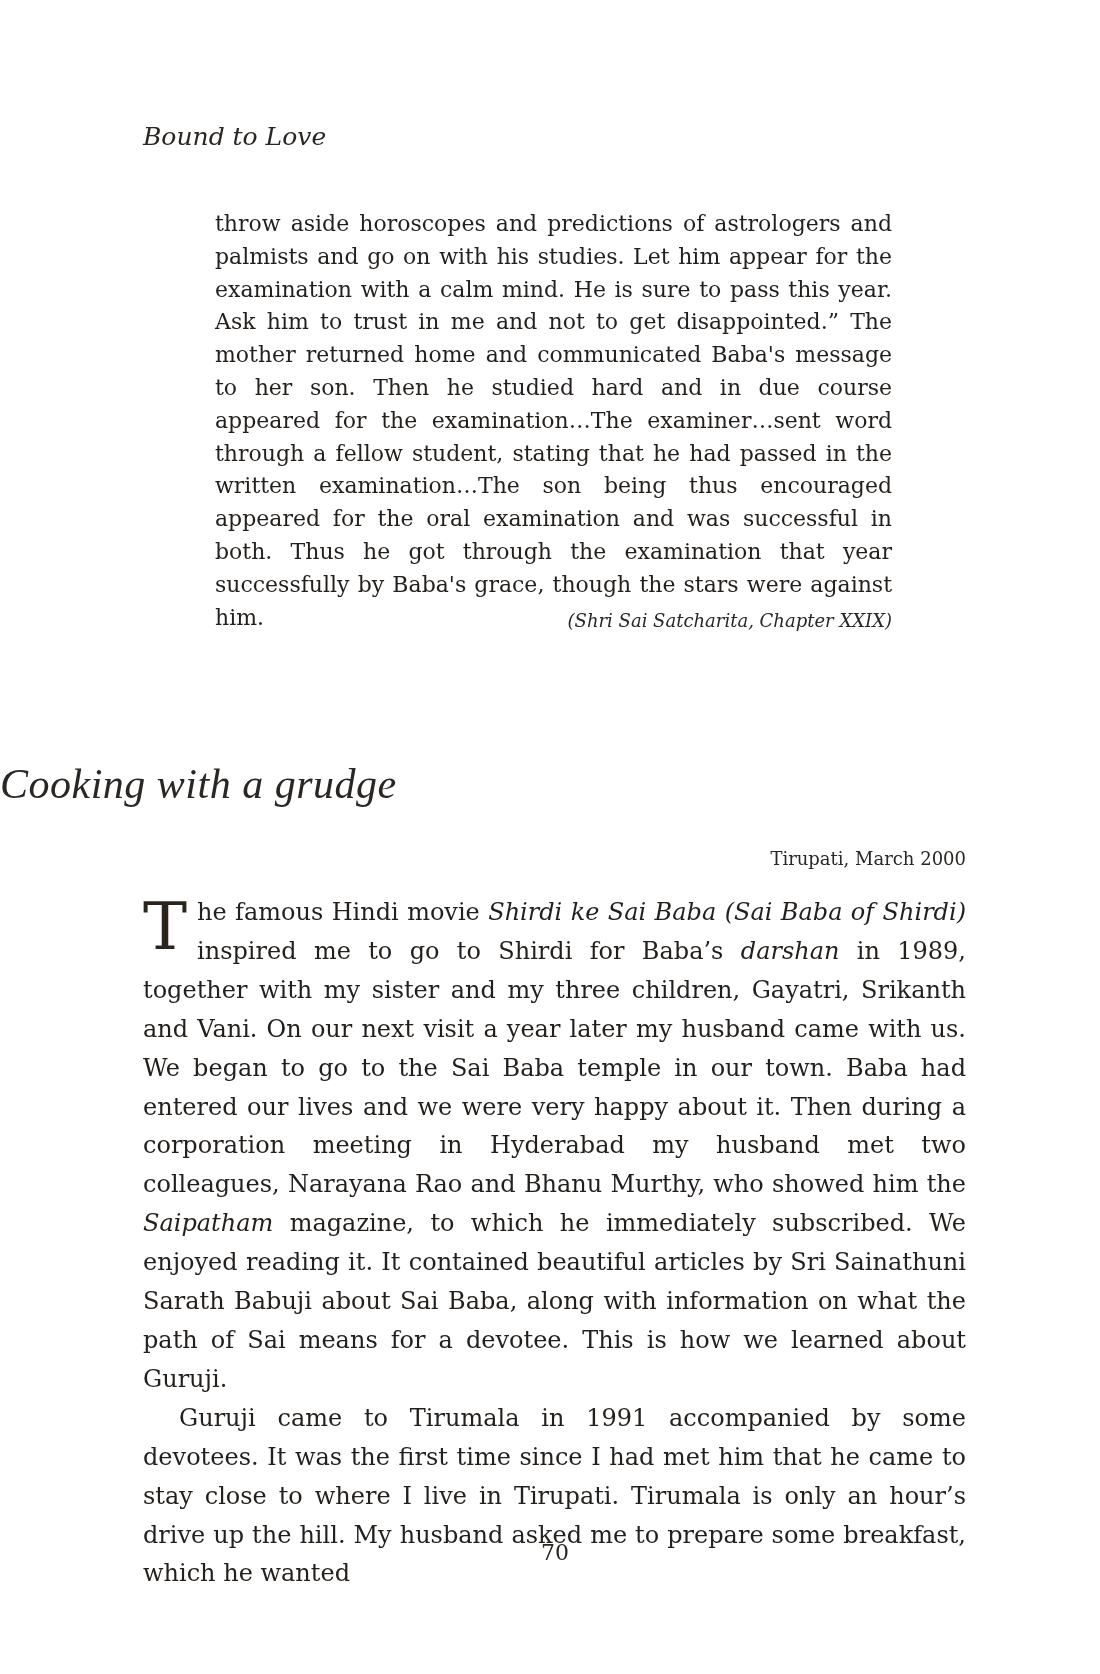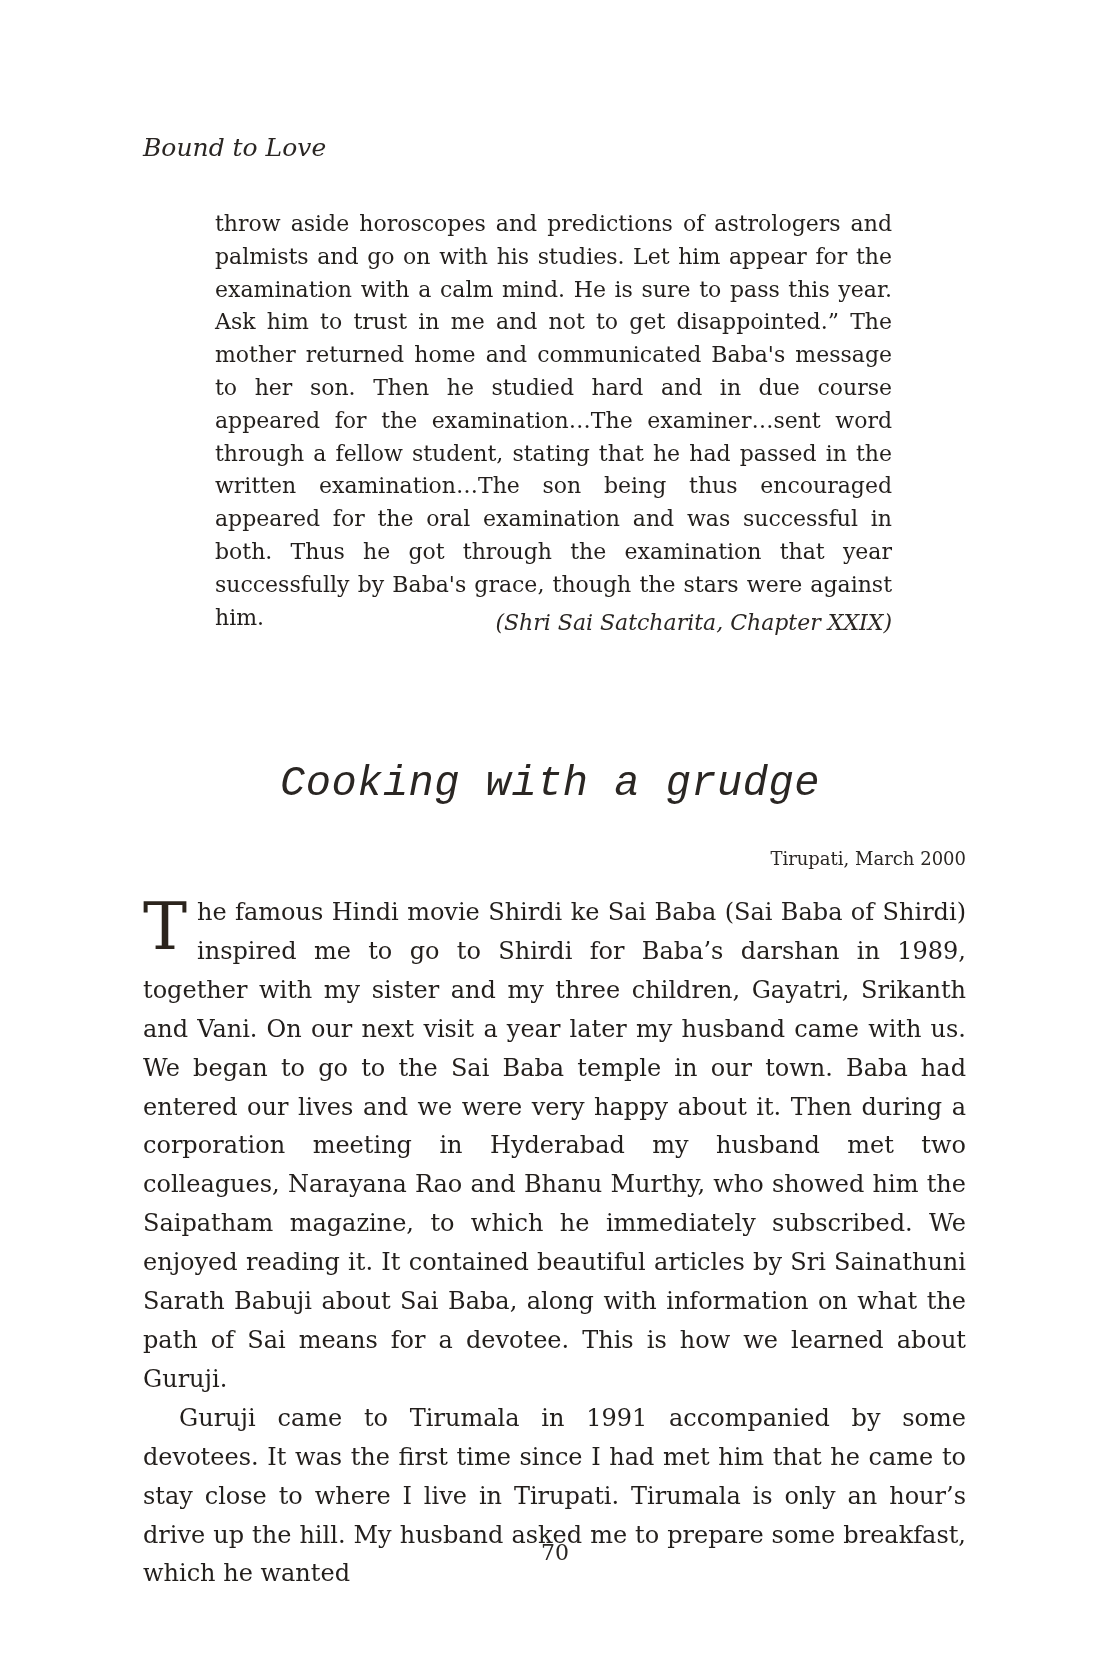--- a/index.html
+++ b/index.html
@@ -1,35 +1,35 @@
 <!DOCTYPE html>
 <html><head>
 <meta charset="utf-8">
 <style>
   html, body { margin: 0; padding: 0; background: #ffffff; }
   body { width: 1100px; height: 1674px; position: relative; overflow: hidden;
          font-family: "DejaVu Serif", "Liberation Serif", serif; color: #231f1c; }
   .running-head { position: absolute; left: 143px; top: 122px; font-style: italic;
-         font-size: 25px; font-family: "DejaVu Serif", serif; color: #2a2623; margin-top: 11px; }
+         font-size: 25px; font-family: "DejaVu Serif", serif; color: #2a2623; }
   .quote { position: absolute; left: 215px; top: 208px; width: 677px;
          font-size: 22px; line-height: 32.8px; text-align: justify; color: #231f1c; }
   .quote p { margin: 0; }
   .citation { position: absolute; right: 208px; top: 610px; font-style: italic;
-         font-size: 22px; color: #2a2623; }
-  .chapter-title { position: absolute; left: 0; width: 1100px; top: 760px; text-align: center;
-         font-family: Liberation Mono, monospace; font-style: italic; font-size: 42px; color: #2a2623;
+         font-size: 18px; color: #2a2623; }
+  .chapter-title { position: absolute; left: 0; width: 1100px; top: 760px; 
+         font-family: Liberation Serif, serif; font-style: italic; font-size: 42px; color: #2a2623;
          letter-spacing: 0.5px; }
   .dateline { position: absolute; right: 134px; top: 848px; font-size: 18px; color: #2a2623; }
   .body { position: absolute; left: 143px; top: 893px; width: 823px; font-size: 24px;
          line-height: 38.9px; text-align: justify; color: #231f1c; }
   .body p { margin: 0; }
   .body p.indent { text-indent: 36px; }
   .dropcap { float: left; font-size: 66px; line-height: 56px; margin: 6px 10px 0 0;
          color: #2b241d; font-family: "DejaVu Serif", serif; }
-  .it { }
+  .it { font-style: italic; }
   .page-number { position: absolute; left: 0; width: 1110px; top: 1540px; text-align: center;
          font-size: 22px; color: #2a2623; }
 </style>
 </head>
 <body>
 
 <div class="running-head">Bound to Love</div>
 
 <div class="quote">
   <p>throw aside horoscopes and predictions of astrologers and palmists and go on with his studies. Let him appear for the examination with a calm mind. He is sure to pass this year. Ask him to trust in me and not to get disappointed.” The mother returned home and communicated Baba's message to her son. Then he studied hard and in due course appeared for the examination…The examiner…sent word through a fellow student, stating that he had passed in the written examination…The son being thus encouraged appeared for the oral examination and was successful in both. Thus he got through the examination that year successfully by Baba's grace, though the stars were against him.</p>

